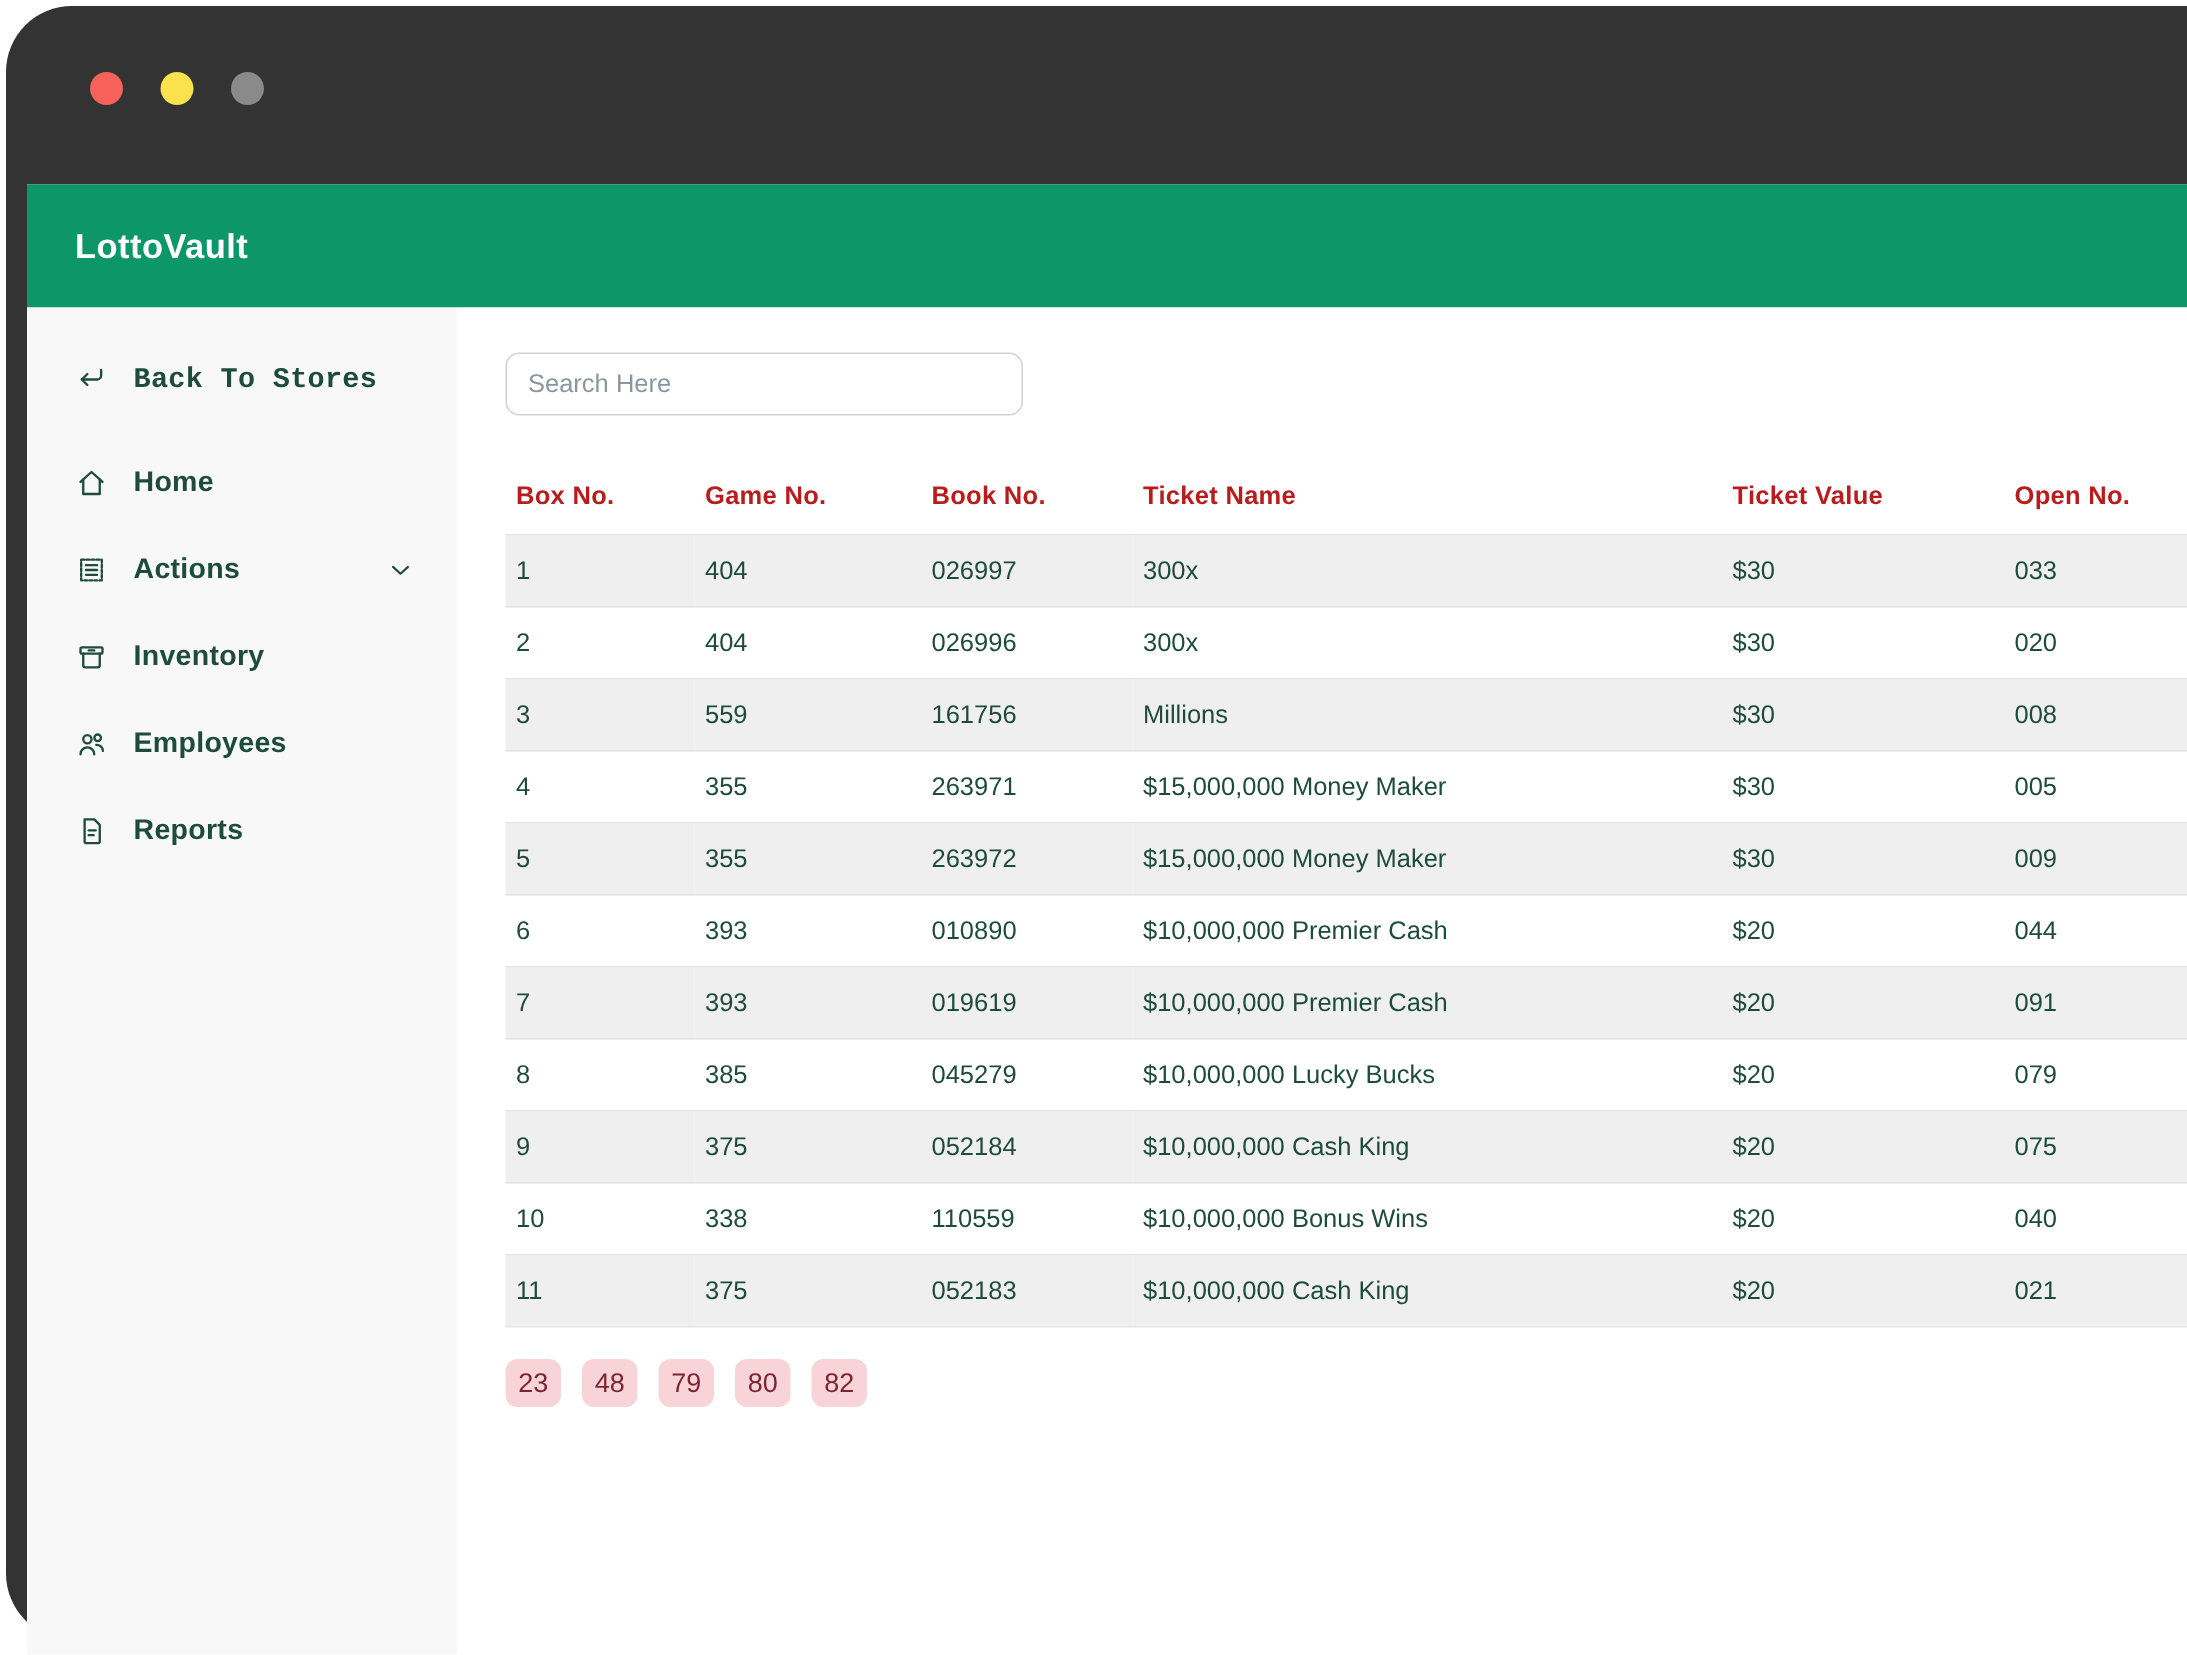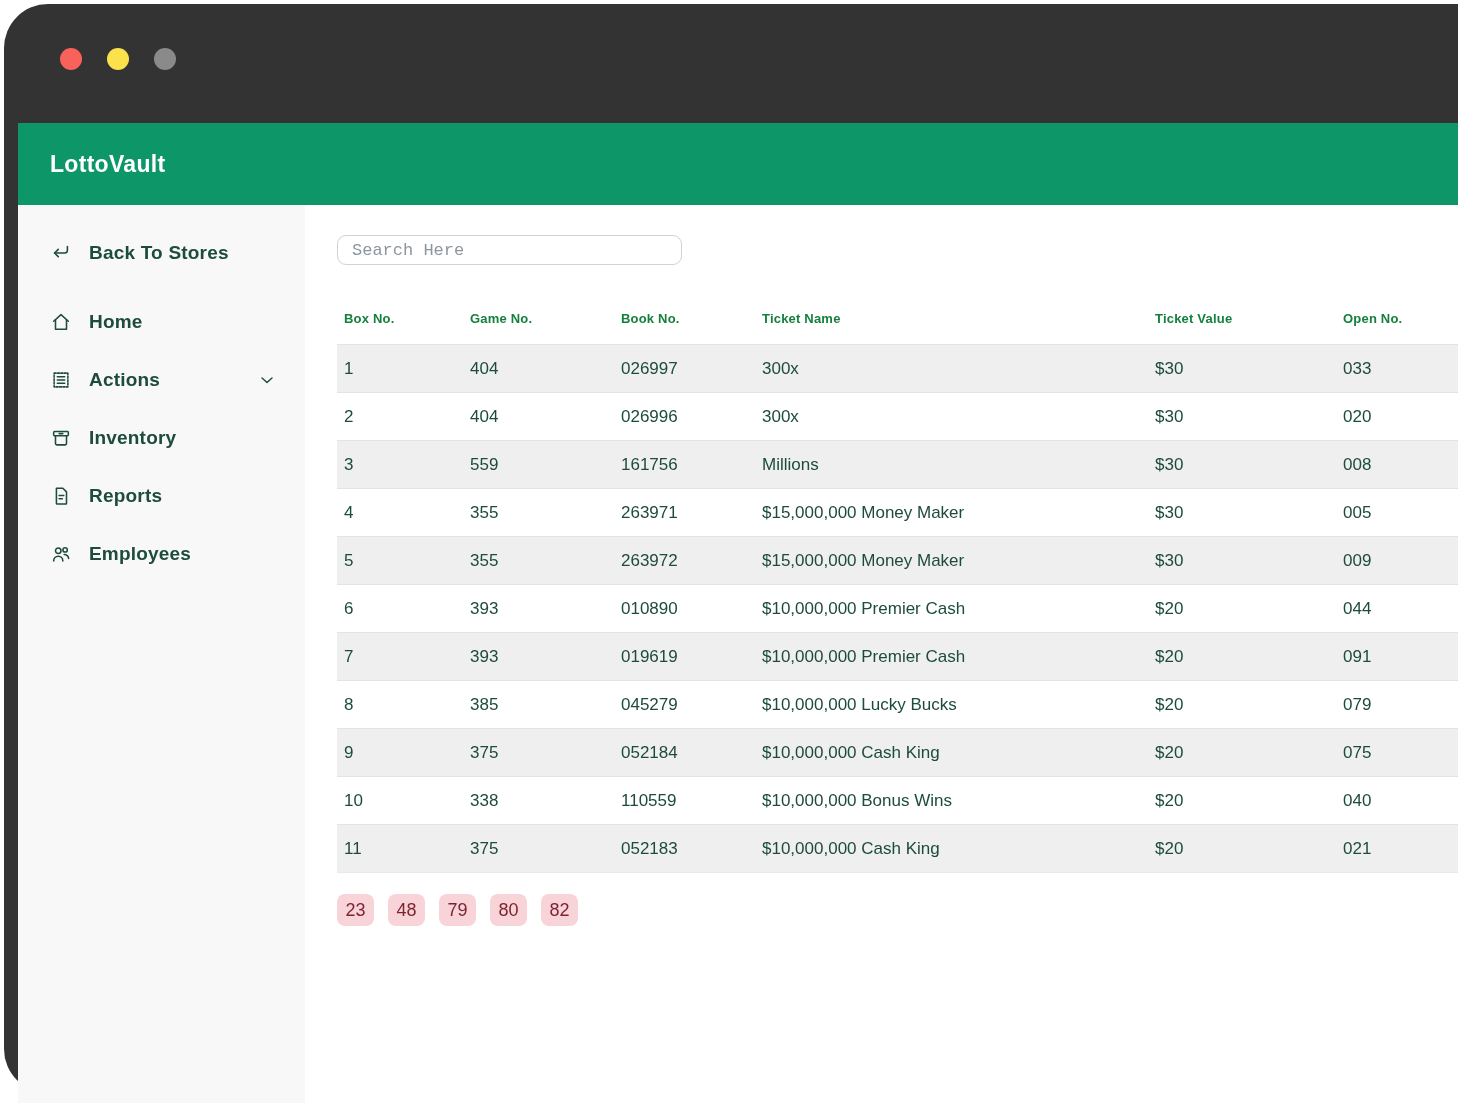--- a/index.html
+++ b/index.html
@@ -28,38 +28,38 @@
   }
   .app-title{color:#ffffff;font-size:23px;font-weight:700;letter-spacing:.3px;}
   .app-body{flex:1;display:flex;min-height:0;}
   
   .sidebar{
     width:287px;flex:0 0 287px;background:var(--sidebar-bg,#f8f8f8);
     box-sizing:border-box;padding:24px 28px 0 32px;
     color:var(--text-green,#1d4b3c);
   }
   .side-item{display:flex;align-items:center;gap:17px;height:58px;cursor:pointer;}
-  .side-item.back{height:48px;margin-bottom:16px;}
+  .side-item.back{height:48px;margin-bottom:16px;font-family:Liberation Mono, monospace;}
   .side-item .icon{width:22px;height:22px;flex:0 0 22px;display:flex;align-items:center;justify-content:center;}
   .side-item .icon svg{width:22px;height:22px;stroke:var(--text-green,#1d4b3c);fill:none;stroke-width:1.7;stroke-linecap:round;stroke-linejoin:round;}
   .side-item .label{font-size:19px;font-weight:700;letter-spacing:.2px;}
   .side-item .chevron{margin-left:auto;width:20px;height:20px;}
   .side-item .chevron svg{width:20px;height:20px;stroke:var(--text-green,#1d4b3c);fill:none;stroke-width:1.7;stroke-linecap:round;stroke-linejoin:round;}
   
   .main{flex:1;background:#ffffff;box-sizing:border-box;padding:30px 0 0 32px;min-width:0;}
   .search{
-    width:345px;height:30px;box-sizing:border-box;
+    width:345px;height:42px;box-sizing:border-box;
     border:1px solid #d2d2d2;border-radius:9px;
     padding:0 14px;font-size:17px;color:#c2410c;outline:none;
-    font-family:Liberation Mono, monospace;background:#ffffff;
+    font-family:Liberation Sans, sans-serif;background:#ffffff;
   }
   .search::placeholder{color:#8c96a0;opacity:1;}
   table.inv{border-collapse:collapse;table-layout:fixed;width:1121px;margin-top:28px;}
   table.inv th{
-    text-align:left;font-size:13px;font-weight:700;color:#15803d;
+    text-align:left;font-size:17px;font-weight:700;color:#b91c1c;
     height:51px;padding:0 0 0 7px;vertical-align:middle;letter-spacing:.2px;
   }
   table.inv td{
     font-size:17px;color:var(--text-green,#1d4b3c);
     height:47px;padding:0 0 0 7px;vertical-align:middle;
   }
   table.inv tbody tr{border-top:1px solid #e3e3e3;}
   table.inv tbody tr:last-child{border-bottom:1px solid #e9e9e9;}
   table.inv tbody tr:nth-child(odd){background:var(--stripe,#efefef);}
   
@@ -136,38 +136,38 @@
               <path d="M6 9.5V18a1.5 1.5 0 0 0 1.5 1.5h9A1.5 1.5 0 0 0 18 18V9.5"></path>
               <line x1="10" y1="7.2" x2="14" y2="7.2"></line>
             </svg>
         </span>
         <span class="label">Inventory</span>
       </div>
 
       <div class="side-item">
         <span class="icon">
           <svg viewBox="0 0 24 24">
-              <path d="M7 3.5h7l4 4V20a.8.8 0 0 1-.8.8H7.8A.8.8 0 0 1 7 20V3.5z"></path>
-              <line x1="10" y1="11.5" x2="15" y2="11.5"></line>
-              <line x1="10" y1="15" x2="13.5" y2="15"></line>
-            </svg>
-        </span>
-        <span class="label">Reports</span>
-      </div>
-
-      <div class="side-item">
-        <span class="icon">
-          <svg viewBox="0 0 24 24">
               <circle cx="9" cy="8.5" r="3"></circle>
               <path d="M4 19.5a5 5 0 0 1 10 0"></path>
               <circle cx="16.5" cy="7.5" r="2.4"></circle>
               <path d="M15.5 12.6a4.6 4.6 0 0 1 4.8 4.4"></path>
             </svg>
         </span>
         <span class="label">Employees</span>
+      </div>
+
+      <div class="side-item">
+        <span class="icon">
+          <svg viewBox="0 0 24 24">
+              <path d="M7 3.5h7l4 4V20a.8.8 0 0 1-.8.8H7.8A.8.8 0 0 1 7 20V3.5z"></path>
+              <line x1="10" y1="11.5" x2="15" y2="11.5"></line>
+              <line x1="10" y1="15" x2="13.5" y2="15"></line>
+            </svg>
+        </span>
+        <span class="label">Reports</span>
       </div>
 
     </nav>
 
     <main class="main">
 
       <input class="search" type="text" placeholder="Search Here" style="">
 
       <table class="inv">
         <colgroup>

